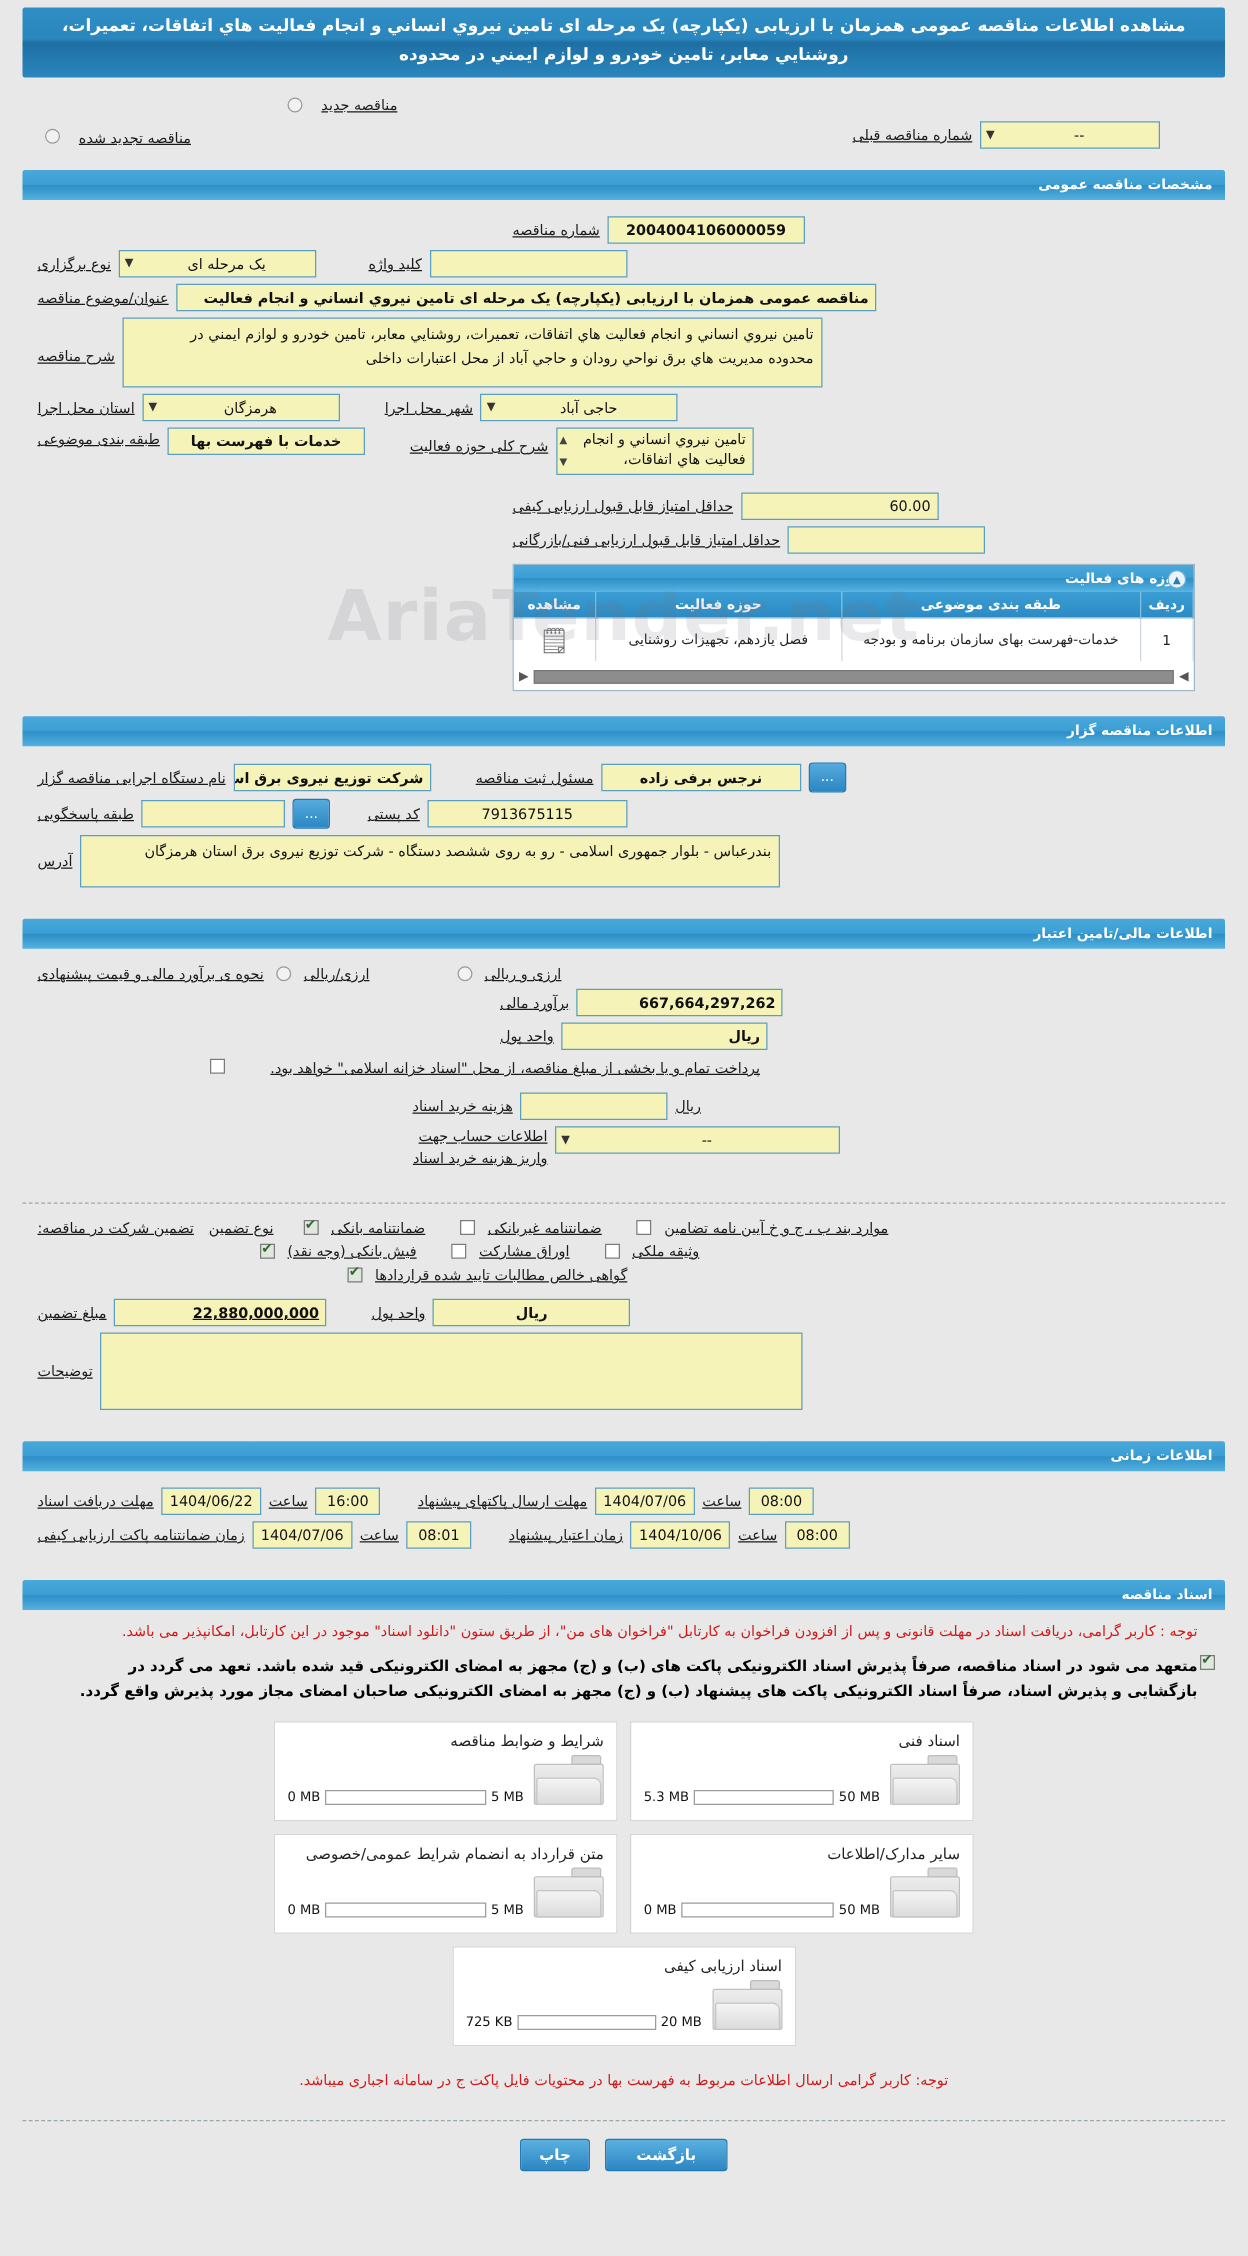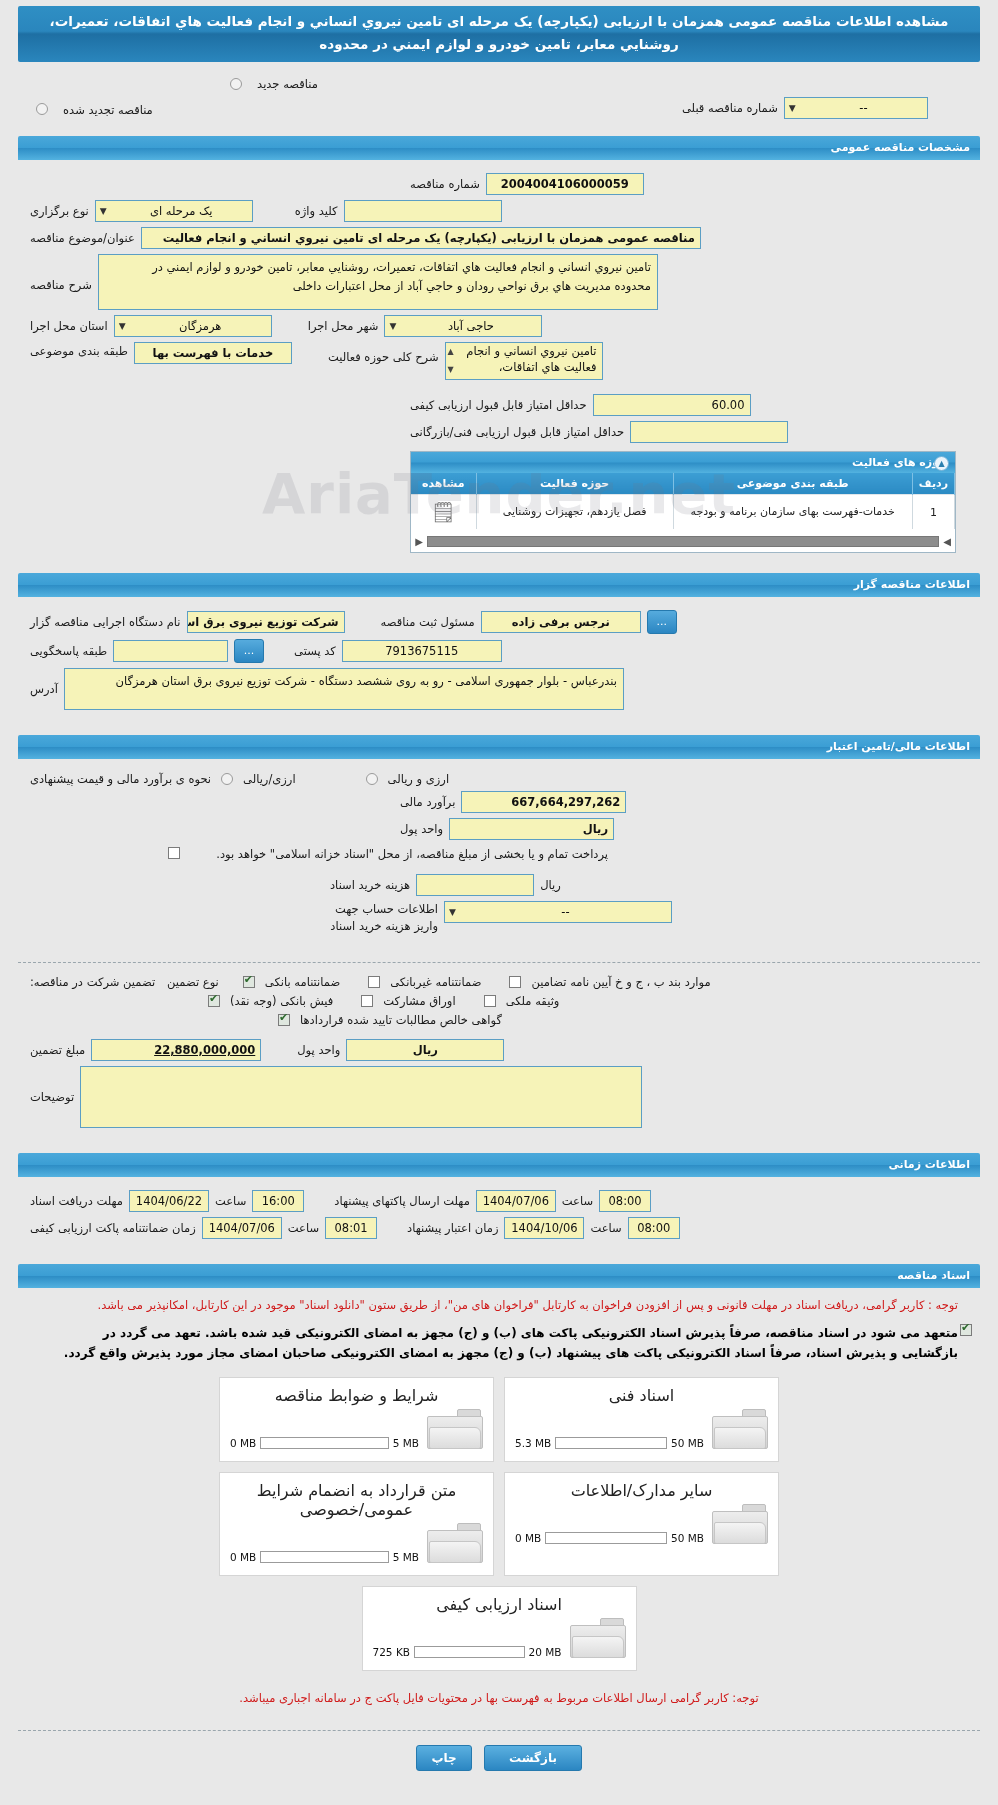--- a/index.html
+++ b/index.html
@@ -36,21 +36,21 @@
     font-size: 11px;
     padding: 5px 10px 6px 10px;
     text-align: right;
     border-radius: 2px 2px 0 0;
     position: relative;
   }
   .sec-body { margin: 0 18px; padding: 8px 6px 10px 6px; }
 
   
   .row { display: flex; align-items: center; justify-content: flex-start; margin: 5px 0; }
-  .lbl { font-size: 11.5px; color: #1a1a1a; padding: 0 6px; white-space: nowrap; }
+  .lbl { font-size: 11.5px; color: #1a1a1a; padding: 0 6px; white-space: nowrap; text-decoration: underline; }
 
   .fld {
     background: #f6f3b8;
     border: 1px solid #5b9ec4;
     height: 22px;
     line-height: 20px;
     font-size: 11.5px;
     padding: 0 5px;
     color: #111;
     text-align: center;
@@ -135,21 +135,21 @@
   .note-red { color: #d01a1a; font-size: 11.5px; line-height: 19px; text-align: right; padding: 6px 16px; }
   .note-bold { color: #000; font-weight: bold; font-size: 12px; line-height: 20px; text-align: right; padding: 2px 16px 8px 30px; position: relative; }
   .note-bold .chk { position: absolute; right: -2px; top: 3px; }
 
   
   .cards { display: flex; flex-wrap: wrap; justify-content: center; gap: 10px; padding: 6px 0 4px 0; }
   .card {
     width: 275px; background: #fff; border: 1px solid #d5d5d5;
     padding: 8px 10px 10px 10px;
   }
-  .card-title { font-size: 16px; color: #222; text-align: center; margin-bottom: 2px; }
+  .card-title { font-size: 12px; color: #222; text-align: right; margin-bottom: 2px; }
   .card-inner { display: flex; align-items: flex-end; justify-content: space-between; }
   .folder {
     width: 58px; height: 44px; position: relative; flex: none;
   }
   .folder .tab {
     position: absolute; top: 2px; right: 2px; width: 24px; height: 8px;
     background: #d9d9d9; border: 1px solid #bdbdbd; border-radius: 2px 2px 0 0;
   }
   .folder .body {
     position: absolute; bottom: 2px; right: 0; width: 56px; height: 33px;

